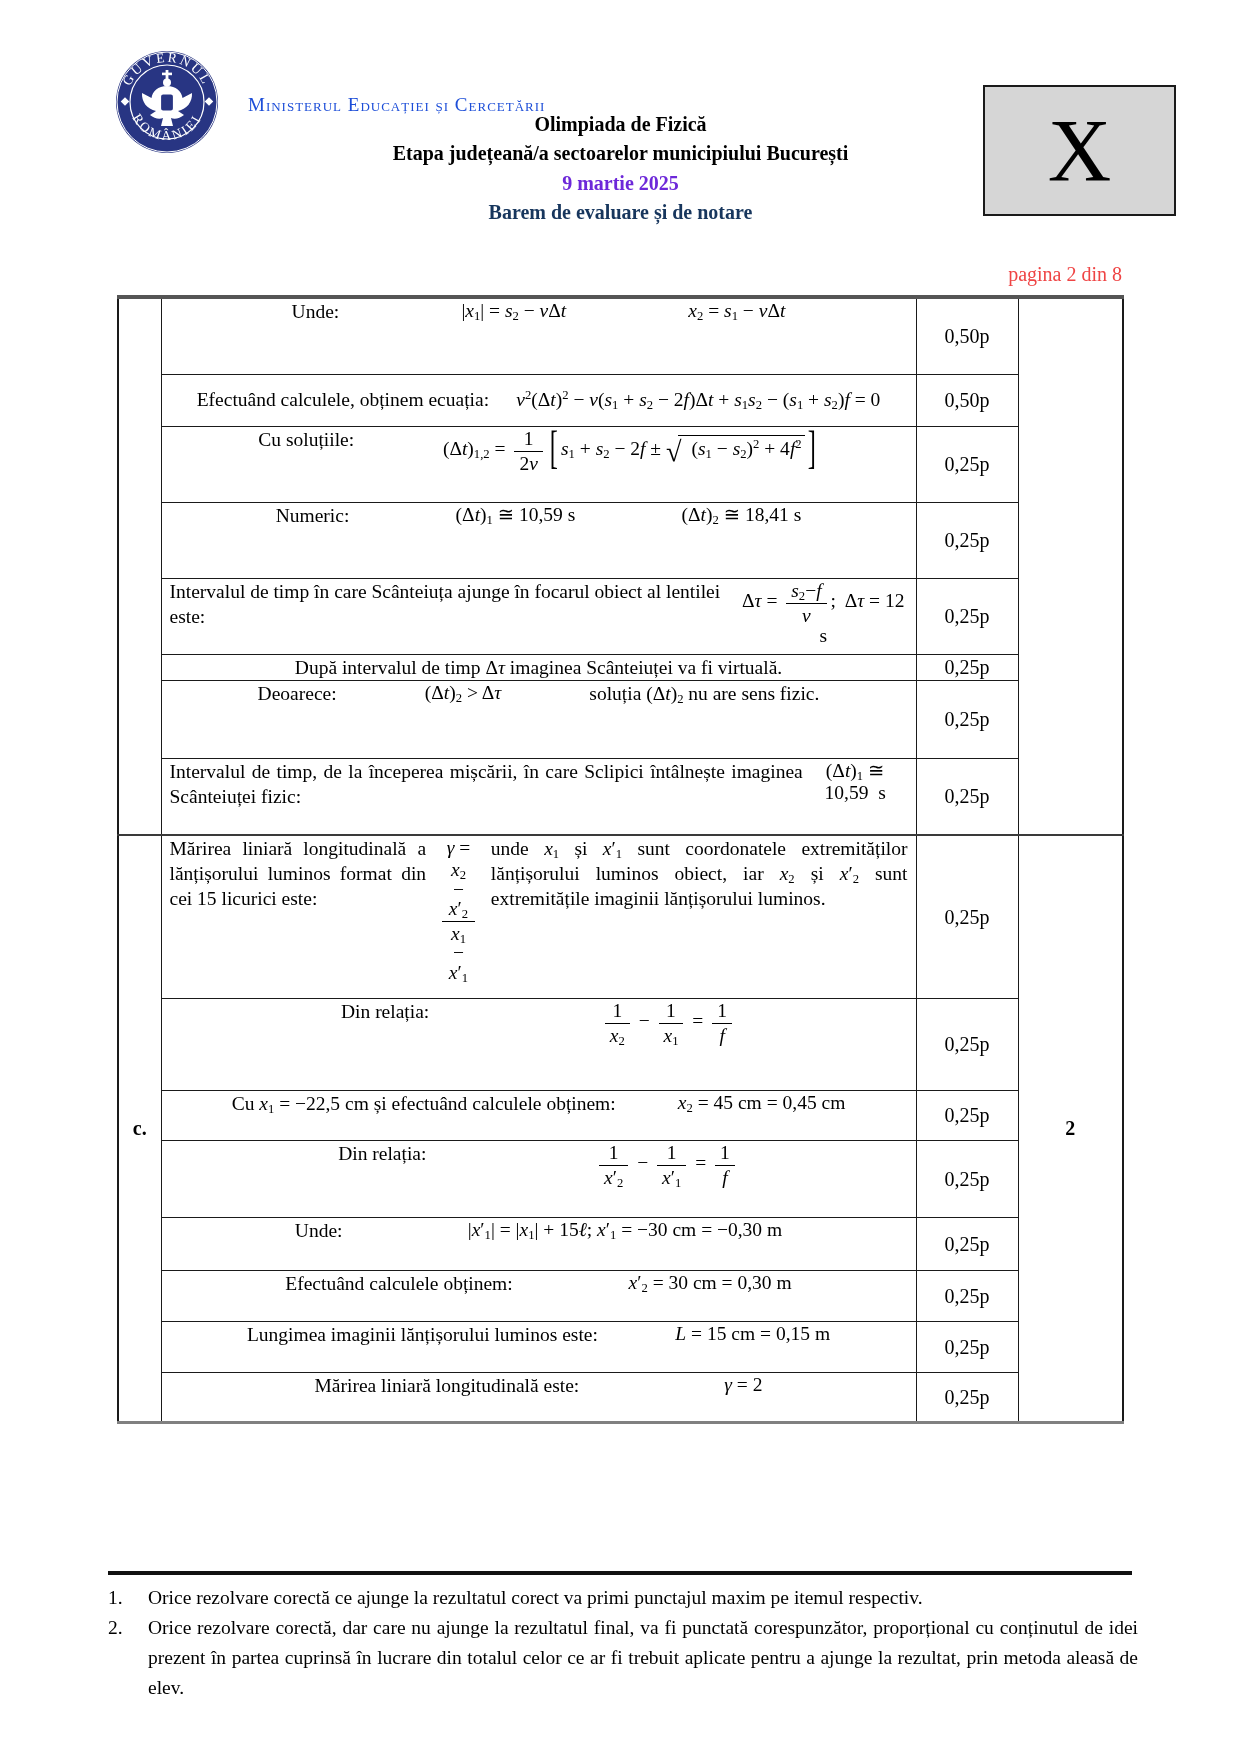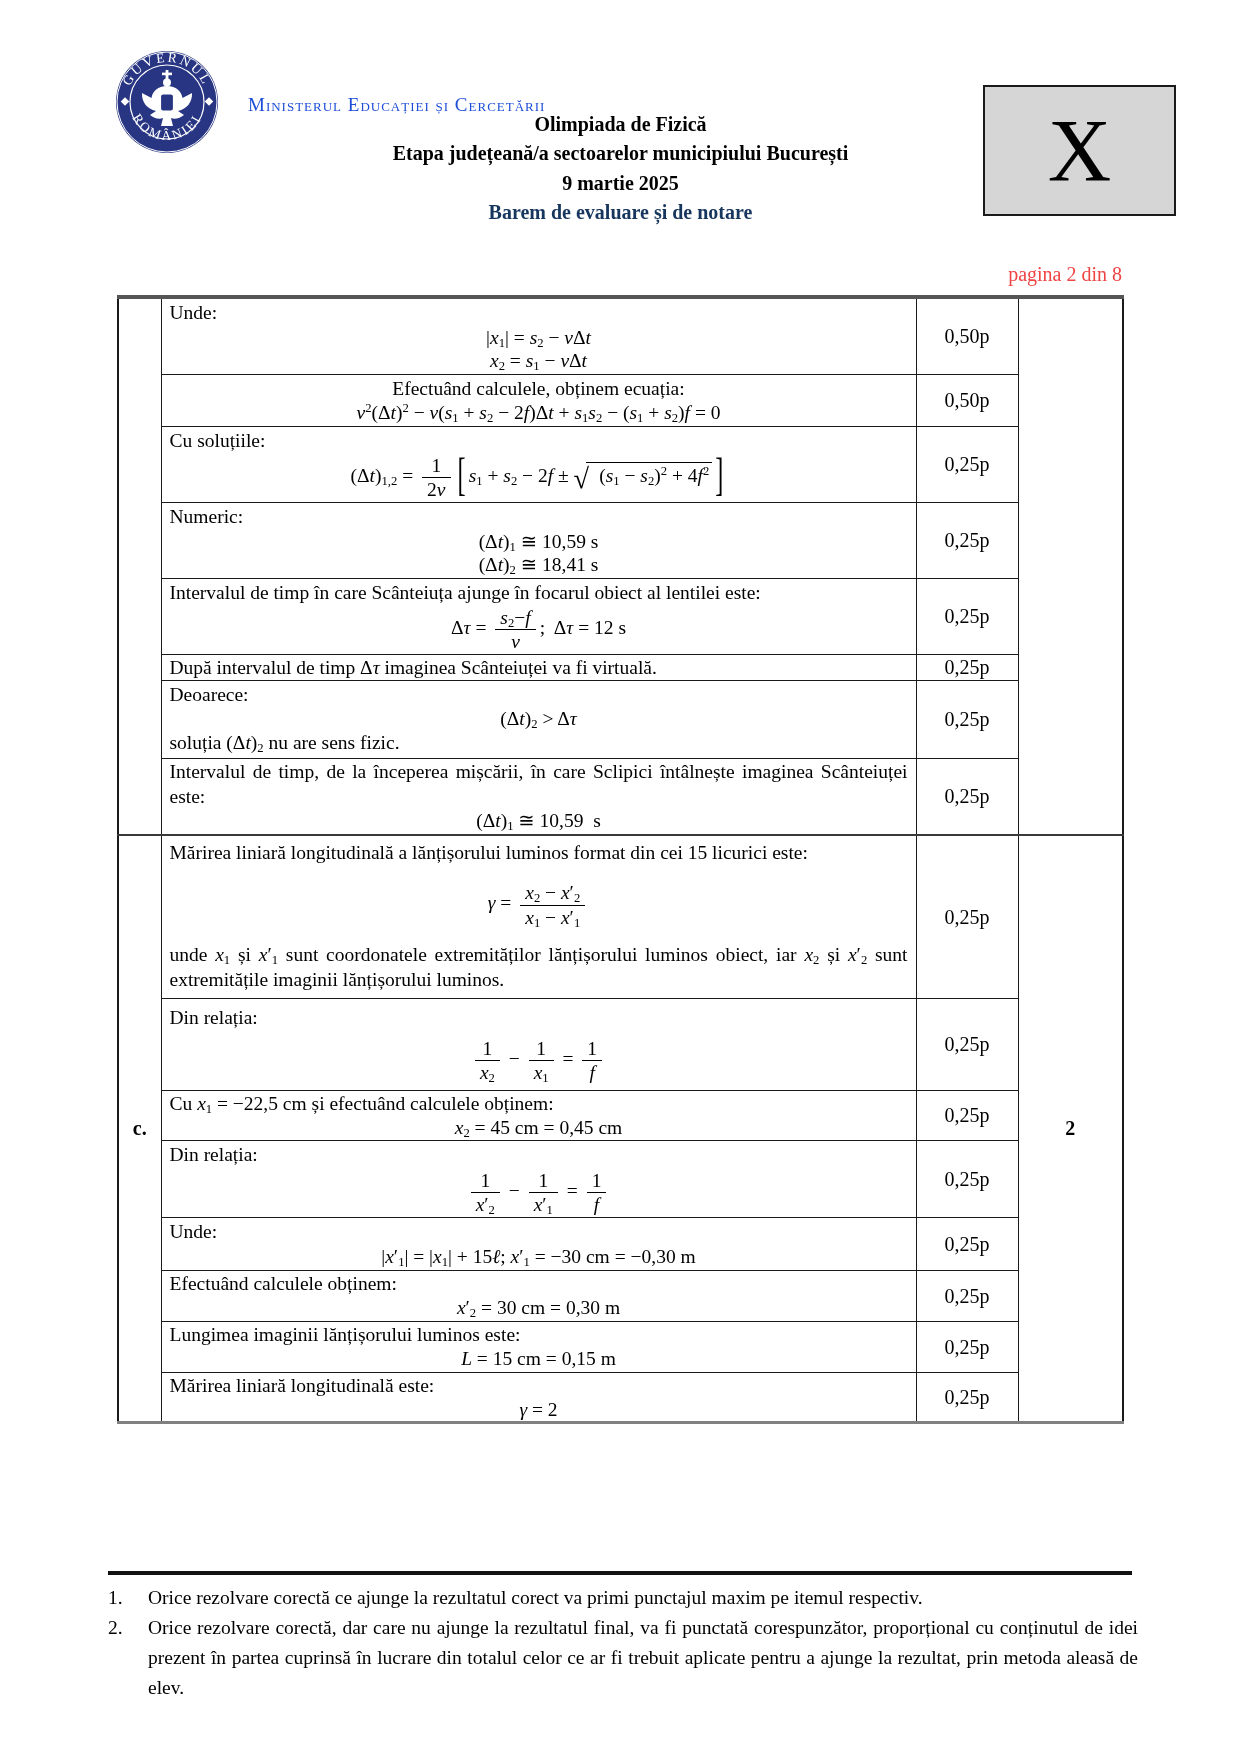--- a/index.html
+++ b/index.html
@@ -11,21 +11,21 @@
 
   
   .logo { position:absolute; left:115px; top:50px; width:104px; height:104px; }
   .ministry {
     position:absolute; left:248px; top:86px; font-size:19px; color:#1d4ed8;
     font-variant:small-caps; letter-spacing:1px;margin-top:8px;
   }
   .title-block { position:absolute; left:0; top:0; width:1241px; text-align:center; }
   .t1 { position:absolute; top:113px; width:100%; font-size:20px; font-weight:bold; }
   .t2 { position:absolute; top:142px; width:100%; font-size:20px; font-weight:bold; }
-  .t3 { position:absolute; top:172px; width:100%; font-size:20px; font-weight:bold; color:#000000; }
+  .t3 { position:absolute; top:172px; width:100%; font-size:20px; font-weight:bold; color:#6d28d9; }
   .t4 { position:absolute; top:201px; width:100%; font-size:20px; font-weight:bold; color:#17365D; }
   .grade-box {
     position:absolute; left:983px; top:85px; width:193px; height:131px;
     background:#d6d6d6; border:2px solid #1a1a1a;
     display:flex; align-items:center; justify-content:center;
     font-size:88px; line-height:1;
   }
   .page-label {
     position:absolute; right:119px; top:263px; font-size:20px; font-weight:normal; color:#ef4444;
   }
@@ -42,21 +42,21 @@
   col.c-content { width:755px; }
   col.c-points  { width:102px; }
   col.c-total   { width:105px; }
   td { border:1px solid #1a1a1a; padding:0; }
   tr.section-start td { border-top:2px solid #3a3a3a; }
   td.label-cell  { text-align:center; vertical-align:middle; font-weight:bold; font-size:20px; }
   td.total-cell  { text-align:center; vertical-align:middle; font-weight:bold; font-size:20px; }
   td.points-cell { text-align:center; vertical-align:middle; font-size:20px; }
   td.content-cell { vertical-align:middle; }
   .cellwrap {
-    display:flex; flex-direction:column; justify-content:space-evenly;
+    display:flex; flex-direction:row; justify-content:space-evenly;
     padding:1px 8px; overflow:hidden;
   }
   .lead, .tail { text-align:left; line-height:1.28; }
   .justify { text-align:justify; }
   .formula { text-align:center; line-height:1.15; }
 
   
   .formula i, .lead i, .tail i { font-style:italic; }
   sub { font-size:0.65em; vertical-align:-0.25em; line-height:0; }
   sup { font-size:0.65em; vertical-align:0.55em; line-height:0; }
@@ -192,21 +192,21 @@
                 <div class="lead">Deoarece:</div>
                 <div class="formula">(Δ<i>t</i>)<sub>2</sub> &gt; Δ<i>τ</i></div>
                 <div class="tail">soluția (Δ<i>t</i>)<sub>2</sub> nu are sens fizic.</div>
               </div>
             </td>
             <td class="points-cell">0,25p</td>
           </tr>
           <tr>
             <td class="content-cell">
               <div class="cellwrap" style="height: 75px;">
-                <div class="lead justify">Intervalul de timp, de la începerea mișcării, în care Sclipici întâlnește imaginea Scânteiuței este:</div>
+                <div class="lead justify">Intervalul de timp, de la începerea mișcării, în care Sclipici întâlnește imaginea Scânteiuței fizic:</div>
                 <div class="formula">(Δ<i>t</i>)<sub>1</sub> ≅ 10,59&nbsp; s</div>
               </div>
             </td>
             <td class="points-cell">0,25p</td>
           </tr>
           <tr class="section-start">
             <td class="label-cell" rowspan="8">c.</td>
             <td class="content-cell">
               <div class="cellwrap" style="height: 162px; gap: 12px;">
                 <div class="lead justify">Mărirea liniară longitudinală a lănțișorului luminos format din cei 15 licurici este:</div>

